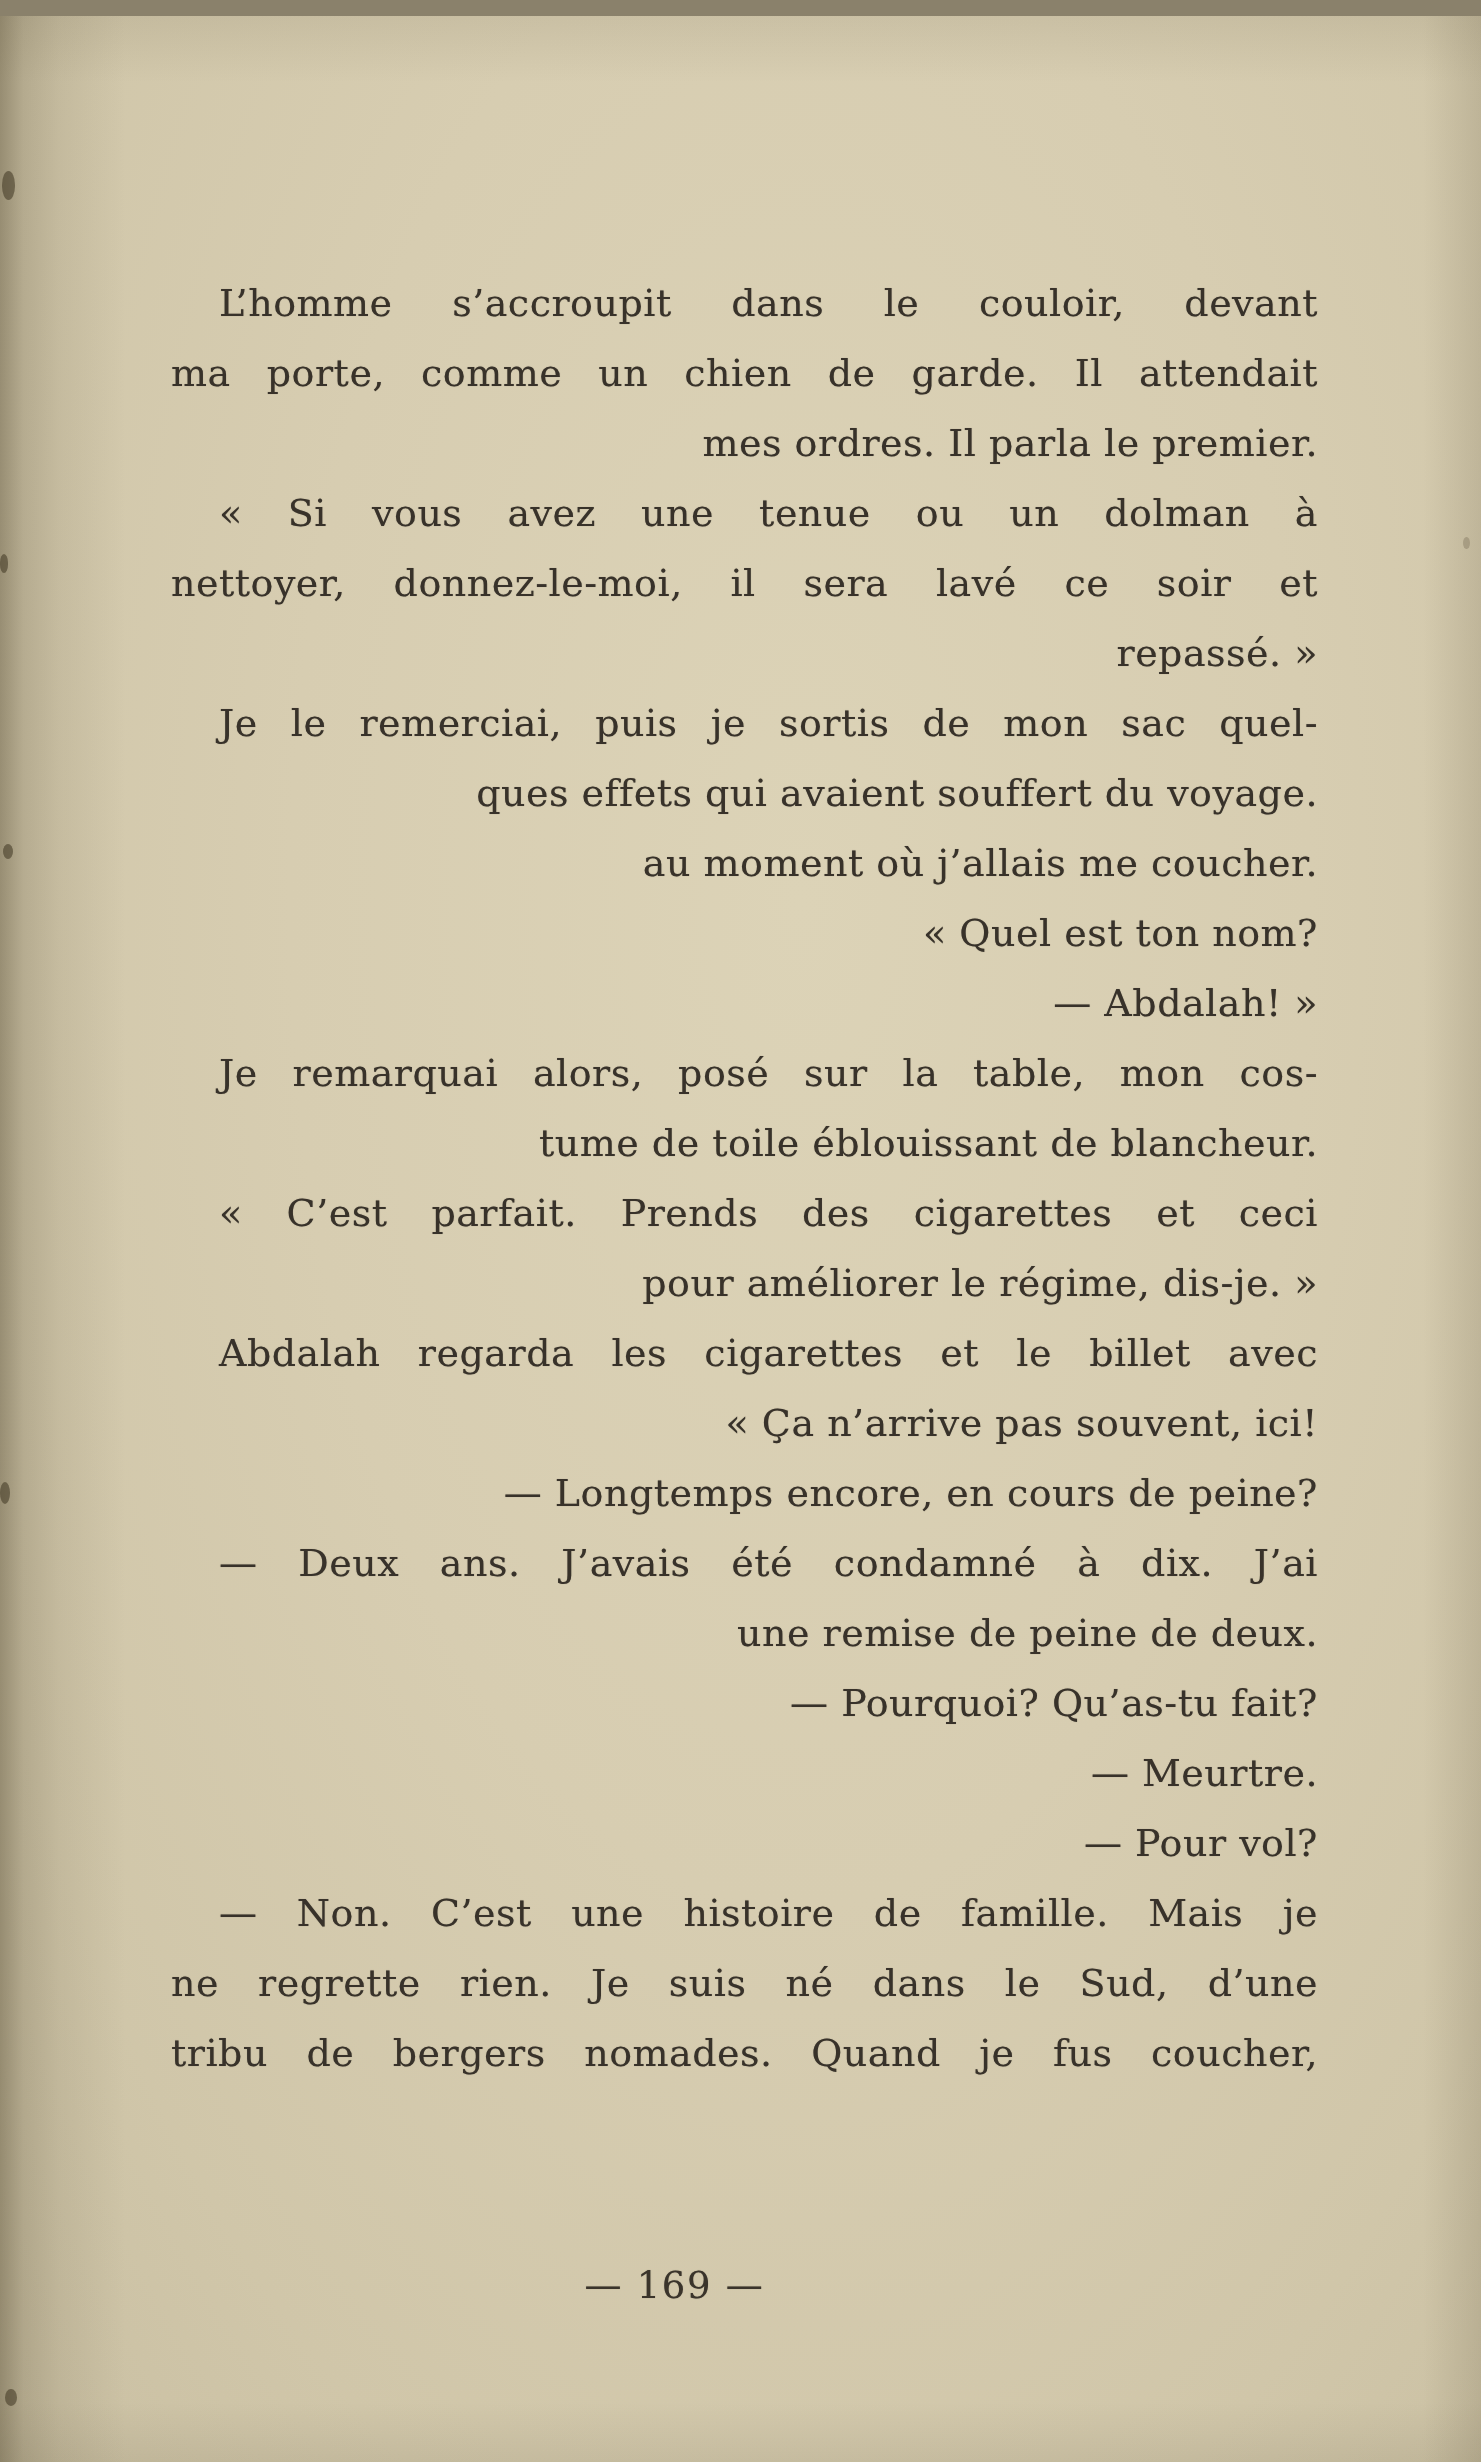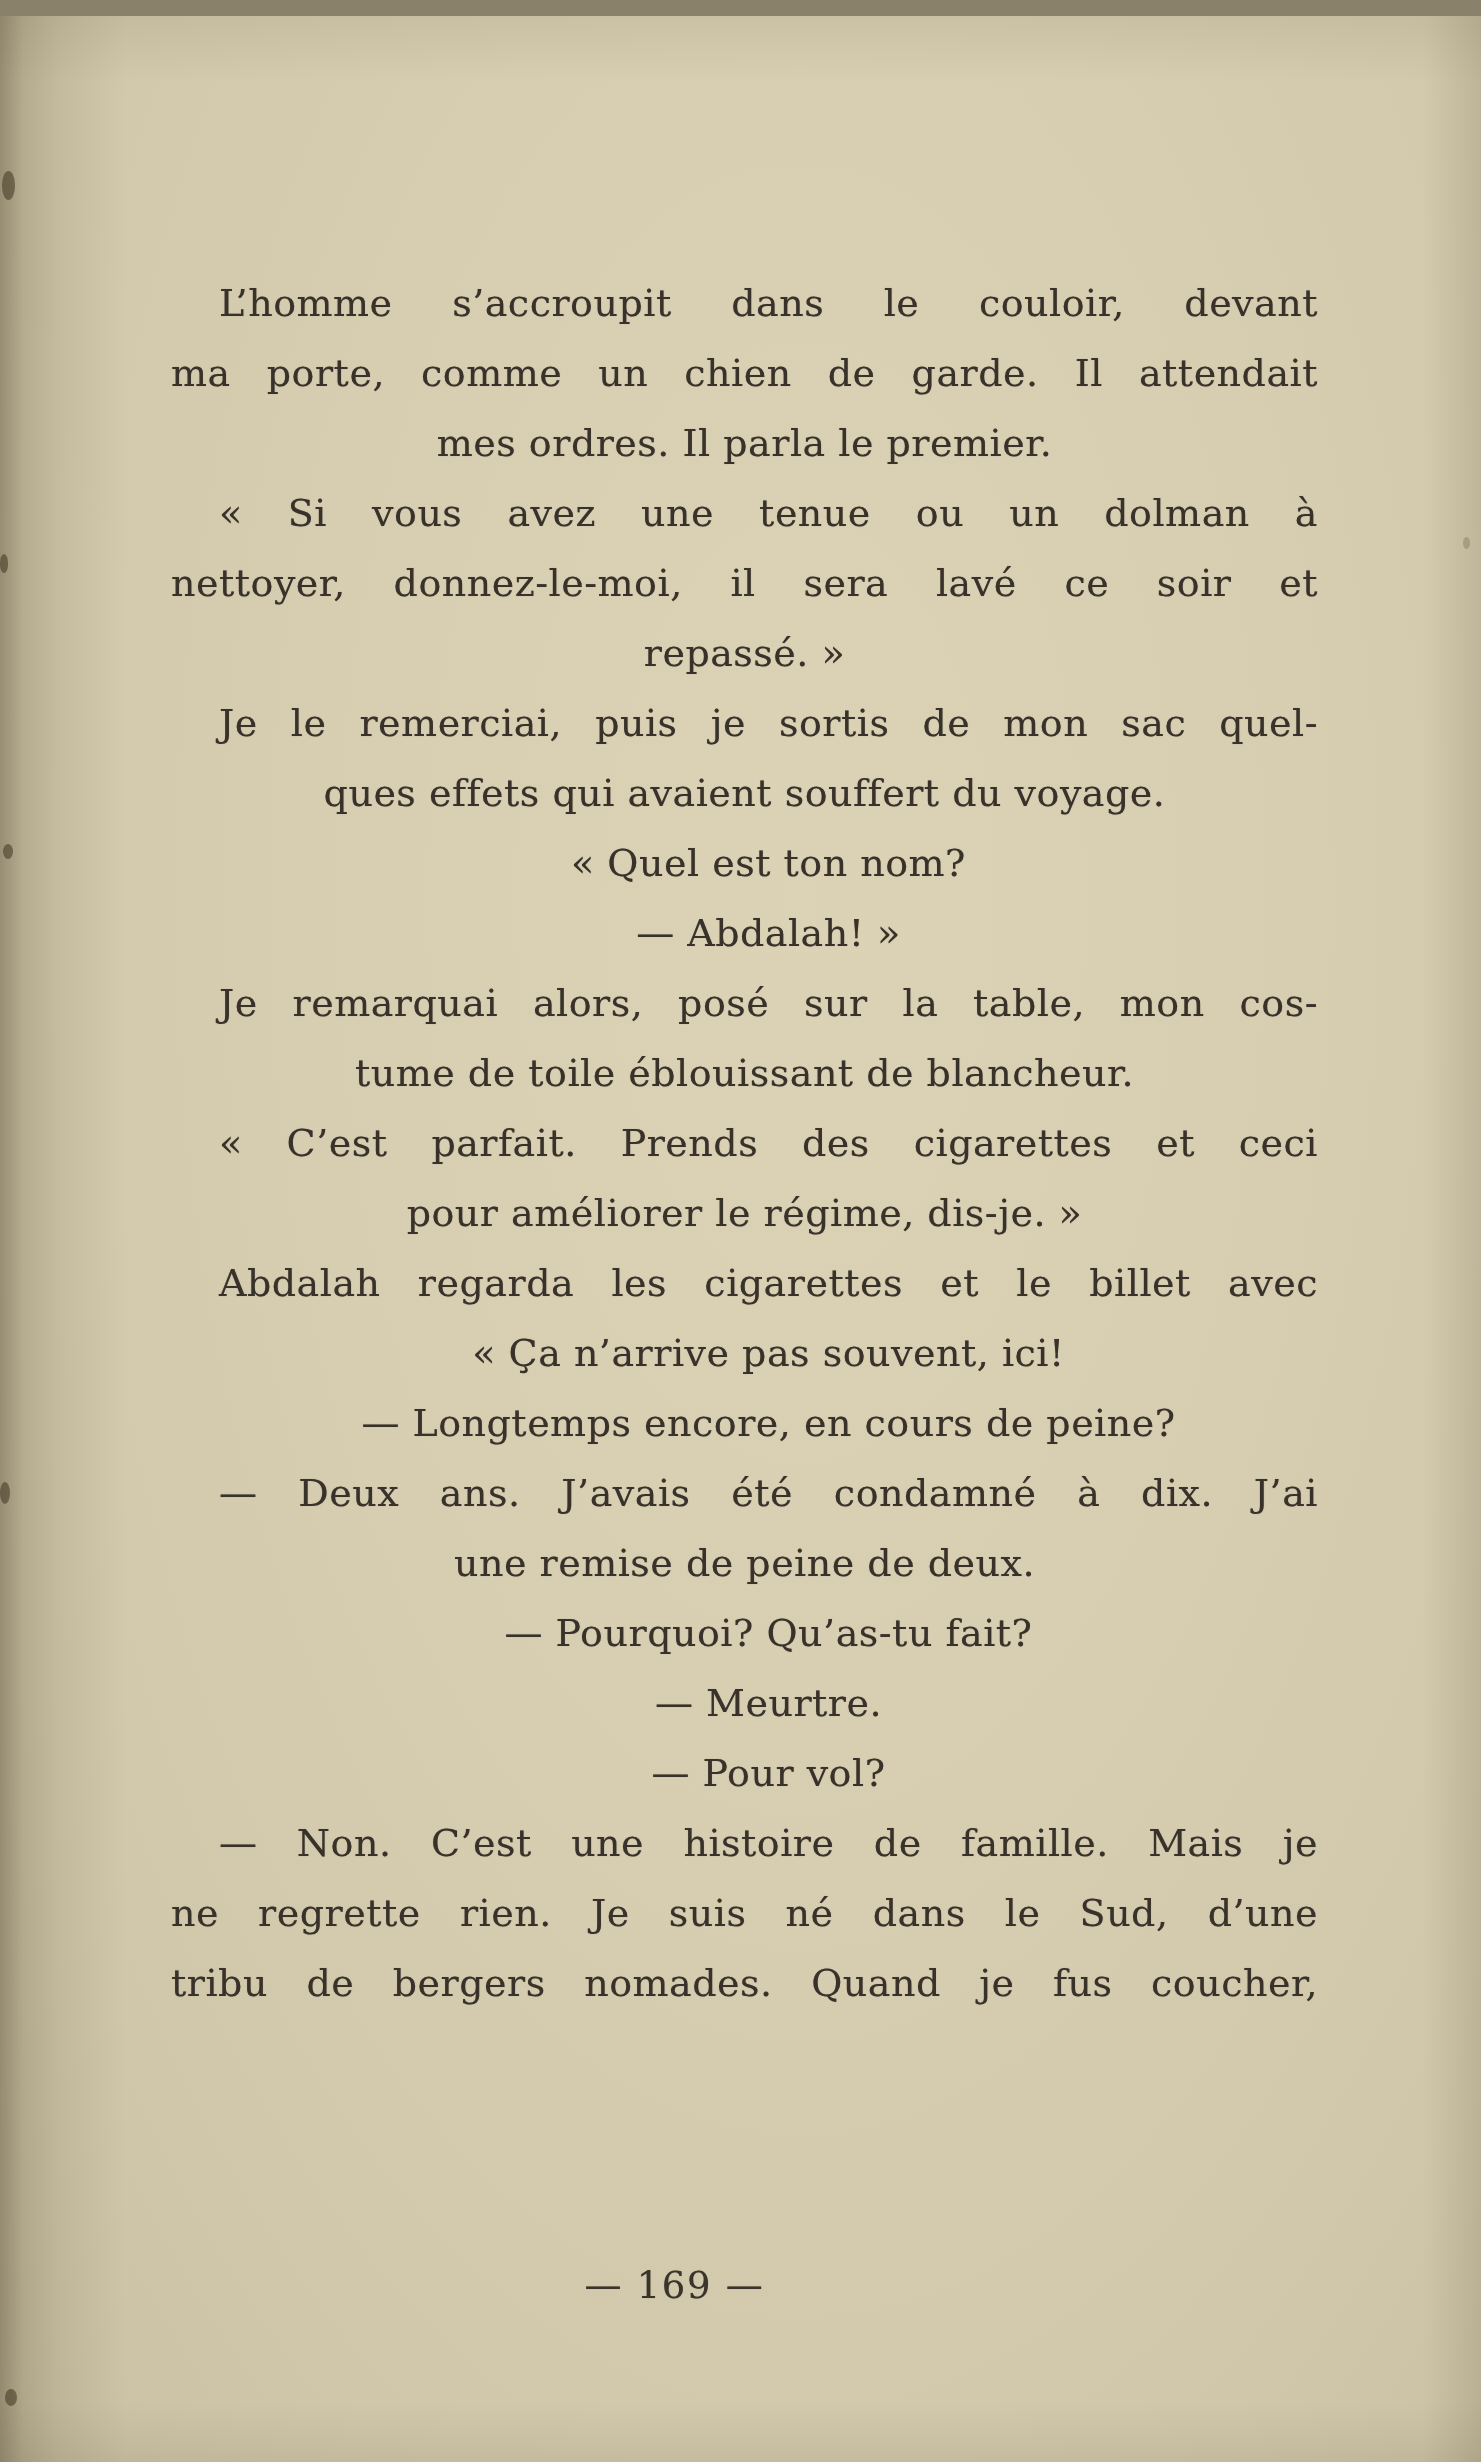--- a/index.html
+++ b/index.html
@@ -27,21 +27,21 @@
     left: 171px;
     top: 252px;
     width: 1147px;
   }
   .line {
     height: 70px;
     line-height: 70px;
     font-size: 38px;
     color: #38322a;
     letter-spacing: 0.5px;
-    text-align: center;
+    text-align: right;
     text-shadow: 0 0 0.8px rgba(56,50,42,0.45);
     white-space: nowrap;
   }
   .line.justify {
     white-space: normal;
     text-align: justify;
     text-align-last: justify;
   }
   .line.indent {
     text-indent: 48px;
@@ -85,20 +85,21 @@
   <div class="text-block">
 
   <div class="line justify indent">L’homme s’accroupit dans le couloir, devant</div>
       <div class="line justify">ma porte, comme un chien de garde. Il attendait</div>
       <div class="line">mes ordres. Il parla le premier.</div>
       <div class="line justify indent">« Si vous avez une tenue ou un dolman à</div>
       <div class="line justify">nettoyer, donnez-le-moi, il sera lavé ce soir et</div>
       <div class="line">repassé. »</div>
       <div class="line justify indent">Je le remerciai, puis je sortis de mon sac quel-</div>
       <div class="line">ques effets qui avaient souffert du voyage.</div>
+      <div class="line">au moment où j’allais me coucher.</div>
       <div class="line indent">« Quel est ton nom?</div>
       <div class="line indent">— Abdalah! »</div>
       <div class="line justify indent">Je remarquai alors, posé sur la table, mon cos-</div>
       <div class="line">tume de toile éblouissant de blancheur.</div>
       <div class="line justify indent">« C’est parfait. Prends des cigarettes et ceci</div>
       <div class="line">pour améliorer le régime, dis-je. »</div>
       <div class="line justify indent">Abdalah regarda les cigarettes et le billet avec</div>
       <div class="line indent">« Ça n’arrive pas souvent, ici!</div>
       <div class="line indent">— Longtemps encore, en cours de peine?</div>
       <div class="line justify indent">— Deux ans. J’avais été condamné à dix. J’ai</div>

